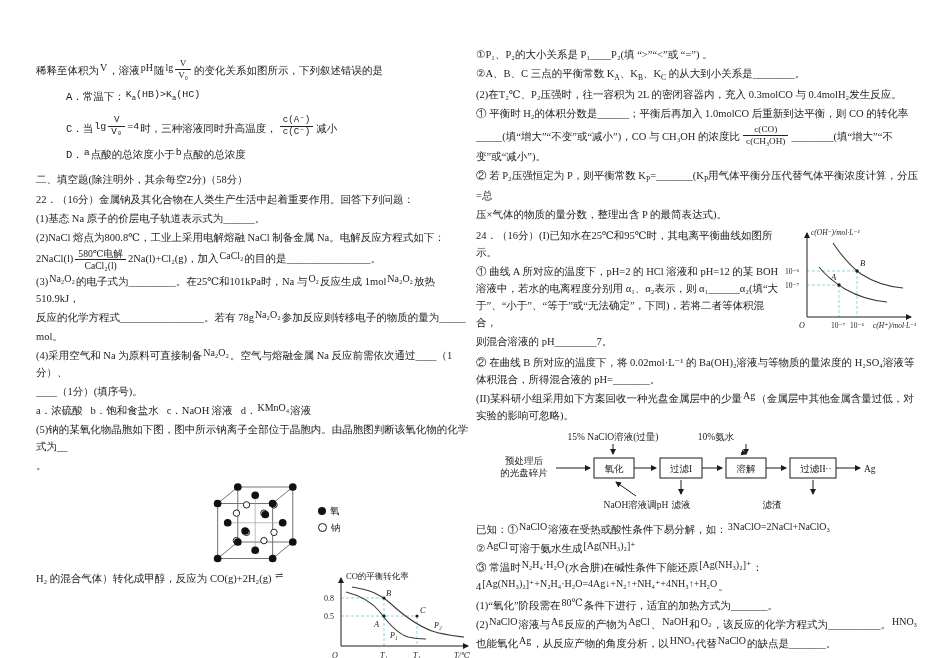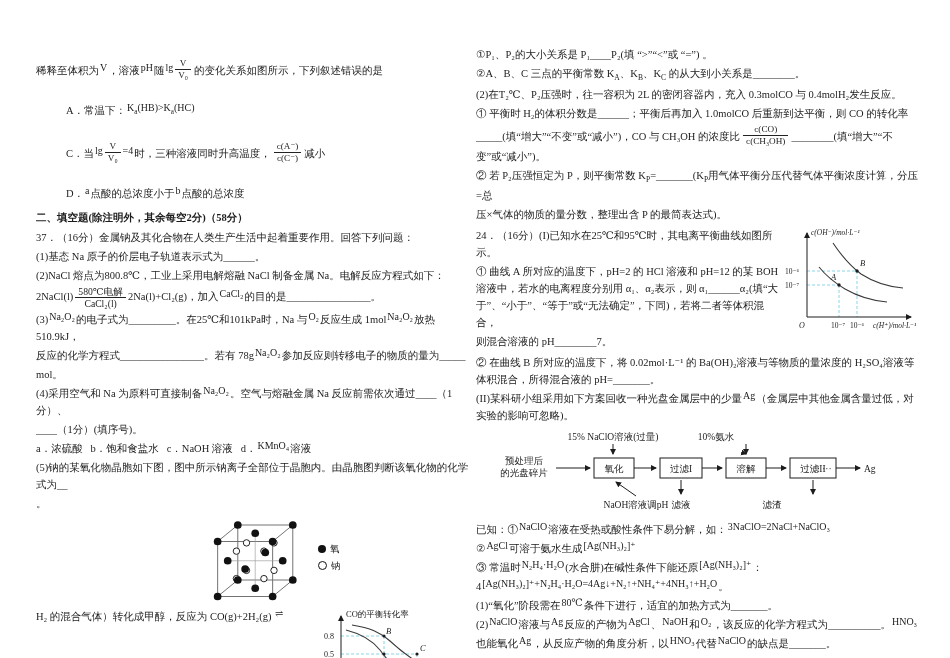--- a/index.html
+++ b/index.html
@@ -4,22 +4,22 @@
 <style>
   html,body{margin:0;padding:0;}
   body{
     width:950px;height:658px;position:relative;background:#ffffff;overflow:hidden;
     font-family:"Liberation Serif","DejaVu Serif",serif;
     font-size:10.5px;color:#1c1c1c;line-height:1.62;
   }
   .col-left{position:absolute;left:36px;top:56px;width:438px;}
   .col-right{position:absolute;left:476px;top:44px;width:444px;}
   .line{margin:2px 0;}
-  .opt{margin:22px 0 7px 30px;}
-  .sec{font-weight:bold;margin:3px 0;}
+  .opt{margin:9px 0 7px 30px;font-family:Liberation Mono, monospace;}
+  .sec{font-weight:normal;margin:3px 0;}
   .gap{height:4px;}
   r{display:inline-block;vertical-align:0.30em;font-size:0.95em;padding:0 1px;line-height:1.05;}
   fr{display:inline-block;vertical-align:middle;text-align:center;font-size:0.92em;line-height:1.15;padding:0 2px;}
   fn{display:block;border-bottom:1px solid #222;padding:0 3px;}
   fd{display:block;padding:0 3px;}
   sub,sup{font-size:0.72em;}
   .flexrow{display:flex;align-items:flex-start;}
   .q23text{width:295px;}
   .q24text{width:305px;}
   .chartbox{flex:0 0 auto;text-align:right;}
@@ -34,21 +34,21 @@
 <body>
 
 <div class="col-left">
   <div class="line">稀释至体积为<r>V</r>，溶液<r>pH</r>随<r>lg<fr><fn>V</fn><fd>V₀</fd></fr></r>的变化关系如图所示，下列叙述错误的是</div>
   <div class="opt">A．常温下：<r>K<sub>a</sub>(HB)&gt;K<sub>a</sub>(HC)</r></div>
   <div class="opt">C．当<r>lg<fr><fn>V</fn><fd>V₀</fd></fr>=4</r>时，三种溶液同时升高温度，<r><fr><fn>c(A⁻)</fn><fd>c(C⁻)</fd></fr></r>减小</div>
   <div class="opt">D．<r>a</r>点酸的总浓度小于<r>b</r>点酸的总浓度</div>
 
   <div class="sec">二、填空题(除注明外，其余每空2分)（58分）</div>
 
-  <div class="line">37．（16分）金属钠及其化合物在人类生产生活中起着重要作用。回答下列问题：</div>
+  <div class="line">22．（16分）金属钠及其化合物在人类生产生活中起着重要作用。回答下列问题：</div>
   <div class="line">(1)基态 Na 原子的价层电子轨道表示式为______。</div>
   <div class="line">(2)NaCl 熔点为800.8℃，工业上采用电解熔融 NaCl 制备金属 Na。电解反应方程式如下：</div>
   <div class="line">2NaCl(l)<fr><fn>580℃电解</fn><fd>CaCl₂(l)</fd></fr>2Na(l)+Cl₂(g)，加入<r>CaCl₂</r>的目的是________________。</div>
   <div class="line">(3)<r>Na₂O₂</r>的电子式为_________。在25℃和101kPa时，Na 与<r>O₂</r>反应生成 1mol<r>Na₂O₂</r>放热 510.9kJ，</div>
   <div class="line">反应的化学方程式________________。若有 78g<r>Na₂O₂</r>参加反应则转移电子的物质的量为_____</div>
   <div class="line">mol。</div>
   <div class="line">(4)采用空气和 Na 为原料可直接制备<r>Na₂O₂</r>。空气与熔融金属 Na 反应前需依次通过____（1分）、</div>
   <div class="line">____（1分）(填序号)。</div>
   <div class="line">a．浓硫酸&nbsp;&nbsp;&nbsp;b．饱和食盐水&nbsp;&nbsp;&nbsp;c．NaOH 溶液&nbsp;&nbsp;&nbsp;d．<r>KMnO₄</r>溶液</div>
   <div class="line">(5)钠的某氧化物晶胞如下图，图中所示钠离子全部位于晶胞内。由晶胞图判断该氧化物的化学式为__</div>

